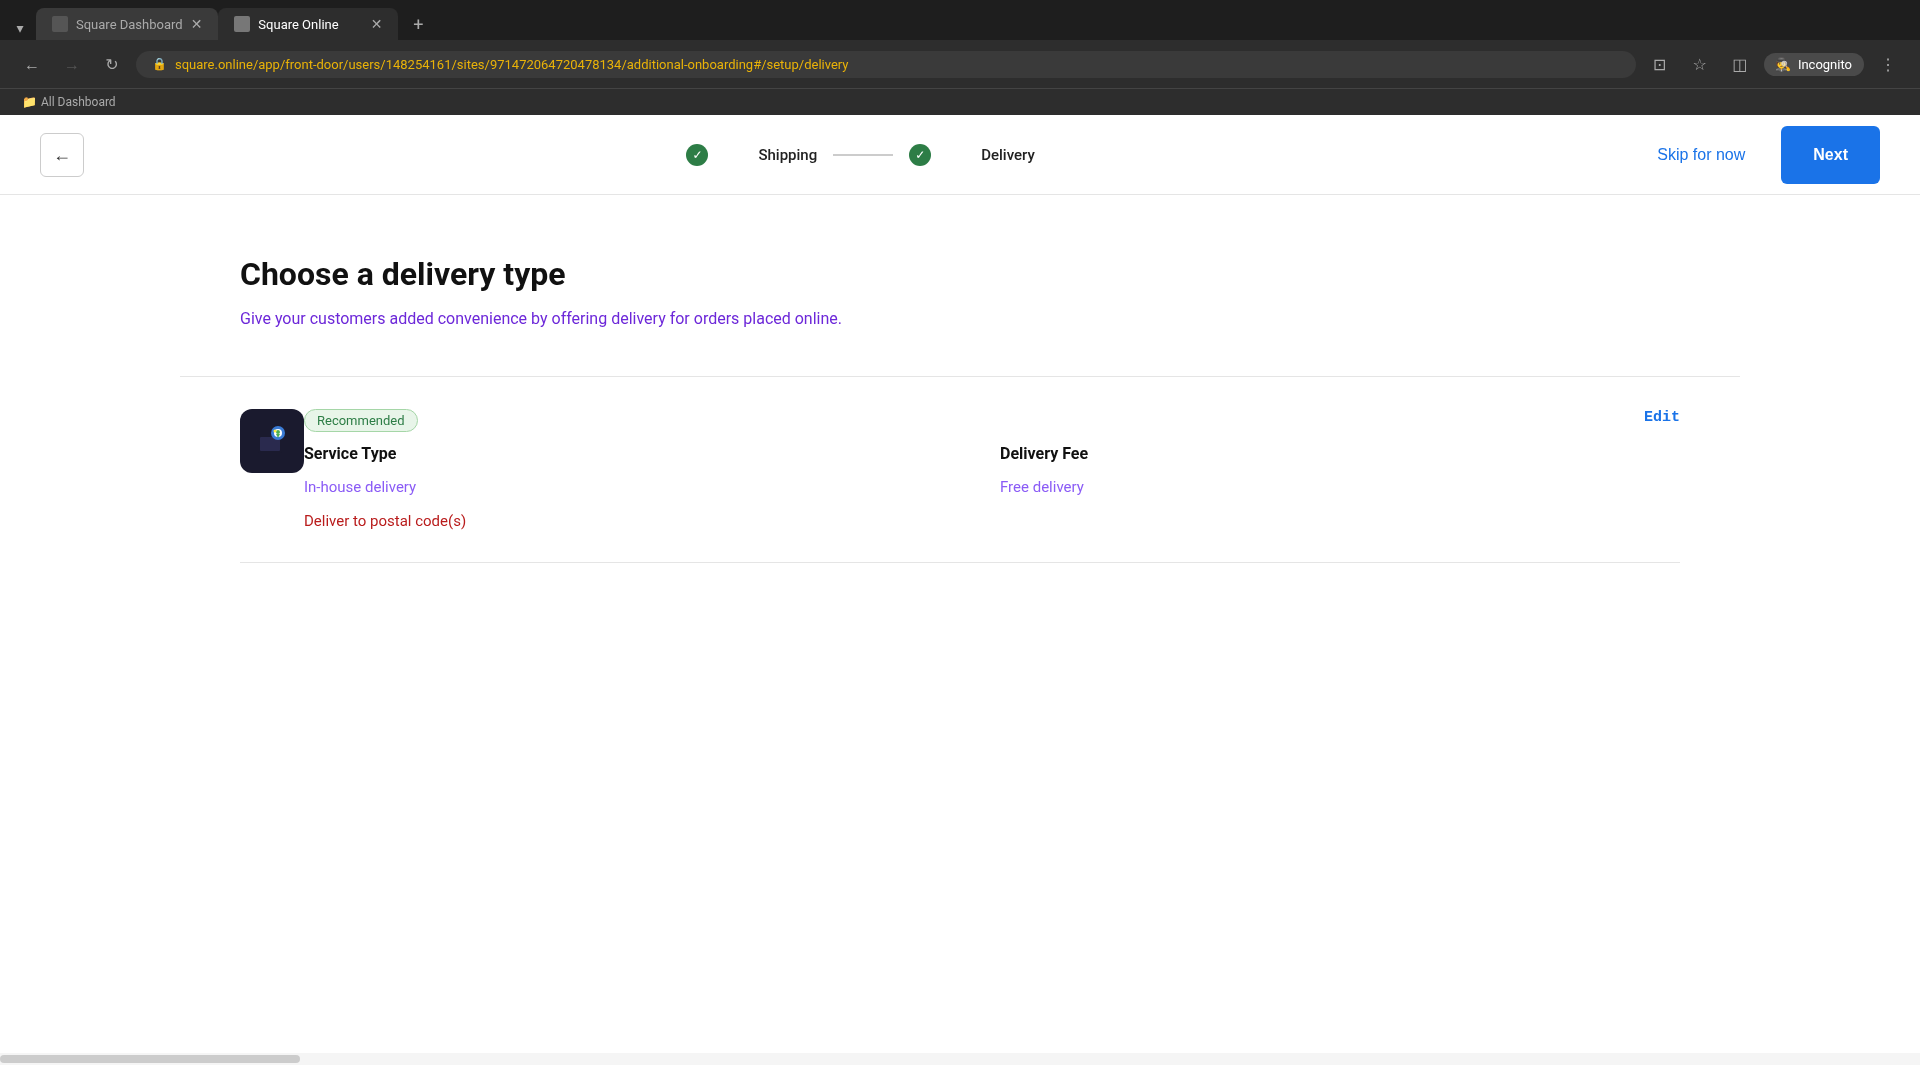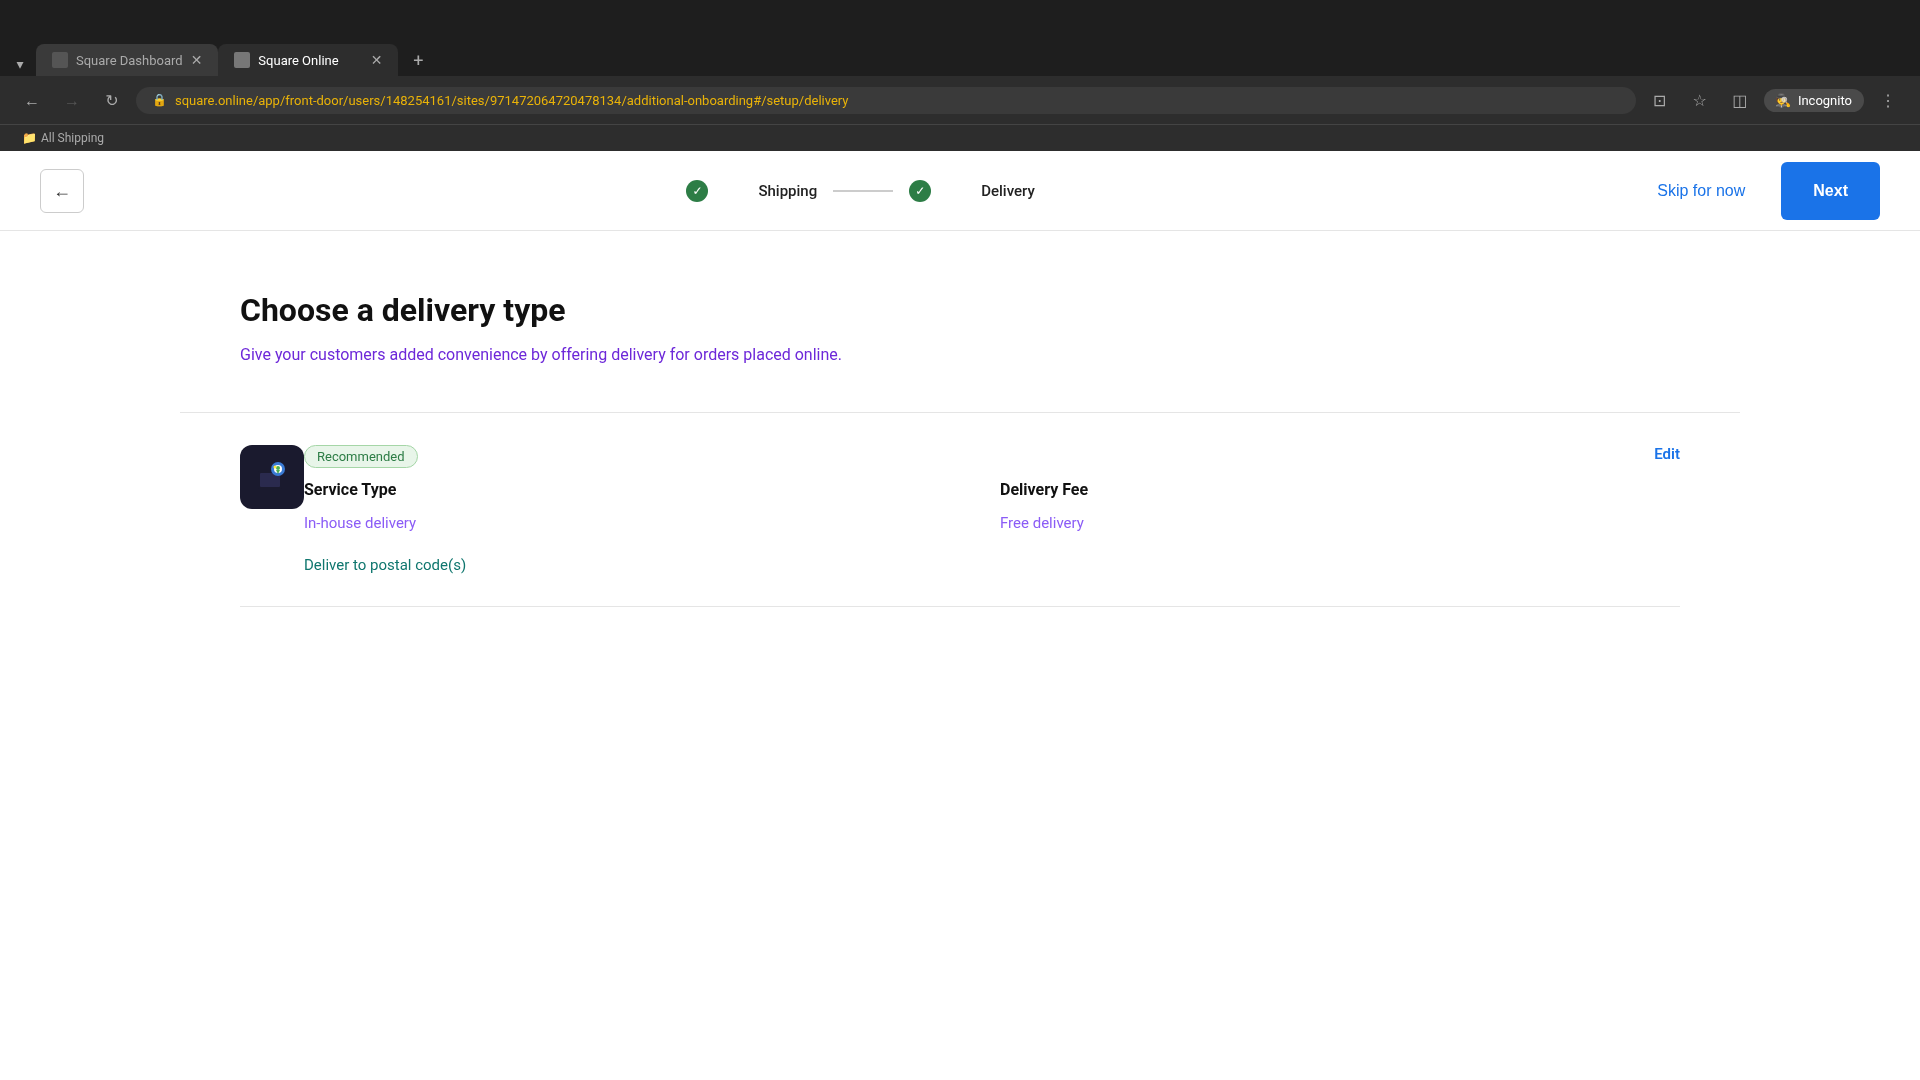--- a/index.html
+++ b/index.html
@@ -1,18 +1,18 @@
 <!DOCTYPE html>
 <html><head>
   <meta charset="utf-8">
   <style>
     * { margin: 0; padding: 0; box-sizing: border-box; }
     body { font-family: -apple-system, BlinkMacSystemFont, 'Segoe UI', Roboto, sans-serif; background: #fff; width: 1920px; height: 1080px; overflow: hidden; }
     .browser-tab-bar { display: flex; align-items: flex-end; padding: 8px 8px 0 8px; background: #1e1e1e; }
-    .browser-tab { display: flex; align-items: center; gap: 8px; padding: 8px 16px; background: #2d2d2d; border-radius: 8px 8px 0 0; color: #fff; font-size: 13px; min-width: 180px; cursor: pointer; margin-top: 36px; }
+    .browser-tab { display: flex; align-items: center; gap: 8px; padding: 8px 16px; background: #2d2d2d; border-radius: 8px 8px 0 0; color: #fff; font-size: 13px; min-width: 180px; cursor: pointer; }
     .browser-tab.inactive { background: #3a3a3a; color: #aaa; }
     .browser-tab .tab-favicon { width: 16px; height: 16px; background: #555; border-radius: 2px; display: inline-block; }
     .browser-tab .tab-close { margin-left: auto; color: #aaa; cursor: pointer; font-size: 14px; }
     .browser-tab-new { width: 32px; height: 32px; display: flex; align-items: center; justify-content: center; color: #aaa; font-size: 18px; cursor: pointer; margin-left: 4px; }
     .browser-tab-list-btn { width: 24px; height: 24px; display: flex; align-items: center; justify-content: center; color: #aaa; font-size: 14px; cursor: pointer; margin-right: 4px; }
 
     .browser-nav { display: flex; align-items: center; gap: 8px; padding: 8px 16px; background: #2d2d2d; }
     .nav-btn { width: 32px; height: 32px; display: flex; align-items: center; justify-content: center; color: #aaa; font-size: 16px; cursor: pointer; border-radius: 50%; }
     .nav-btn.disabled { color: #555; cursor: default; }
     .address-bar { flex: 1; background: #3a3a3a; border-radius: 20px; padding: 6px 16px; color: #fff; font-size: 13px; display: flex; align-items: center; gap: 8px; }
@@ -50,22 +50,22 @@
     .delivery-card { padding: 32px 0; position: relative; }
     .card-content { display: flex; align-items: flex-start; }
     .card-icon { width: 64px; height: 64px; flex-shrink: 0; }
     .delivery-icon-wrapper { width: 64px; height: 64px; background: #1a1a2e; border-radius: 12px; display: flex; align-items: center; justify-content: center; position: relative; }
 
     .card-details { flex: 1; }
     .recommended-badge { display: inline-block; background: #e8f5e9; color: #2d7d46; border: 1px solid #a5d6a7; border-radius: 20px; font-size: 13px; padding: 3px 12px; margin-bottom: 12px; }
     .card-grid { display: grid; grid-template-columns: 1fr 1fr; gap: 16px; }
     .card-field-label { font-size: 16px; font-weight: 700; color: #111; margin-bottom: 15px; }
     .card-field-value { font-size: 15px; color: #8b5cf6; }
-    .card-extra { margin-top: 24px; font-size: 15px; color: #0f766e; }
-    .edit-link { color: #1a73e8; font-size: 15px; font-weight: 600; cursor: pointer; text-decoration: none; position: absolute; top: 32px; right: 0; }
+    .card-extra { margin-top: 16px; font-size: 15px; color: #b91c1c; }
+    .edit-link { color: #1a73e8; font-size: 15px; font-weight: 600; cursor: pointer; text-decoration: none; position: absolute; top: 32px; right: 0; font-family: Liberation Mono, monospace; }
     .card-bottom-divider { height: 1px; background: #e5e5e5; margin-top: 32px; }
 
     
     .scrollbar-area { position: absolute; bottom: 0; left: 0; right: 0; height: 12px; background: #f5f5f5; }
     .scrollbar-thumb { width: 300px; height: 8px; background: #ccc; border-radius: 4px; margin: 2px 0 0 0; }
   </style>
 </head>
 <body>
 
 <div>
@@ -105,21 +105,21 @@
         <span>🕵</span>
         <span>Incognito</span>
       </div>
       <div class="nav-action-btn">⋮</div>
     </div>
   </div>
 
   <div class="bookmarks-bar">
     <div class="bookmarks-folder">
       <span>📁</span>
-      <span>All Shipping</span>
+      <span>All Dashboard</span>
     </div>
   </div>
 </div>
 
 <div class="page-content">
 
   <div class="top-nav">
     <div class="back-btn">
       <span>←</span>
     </div>

